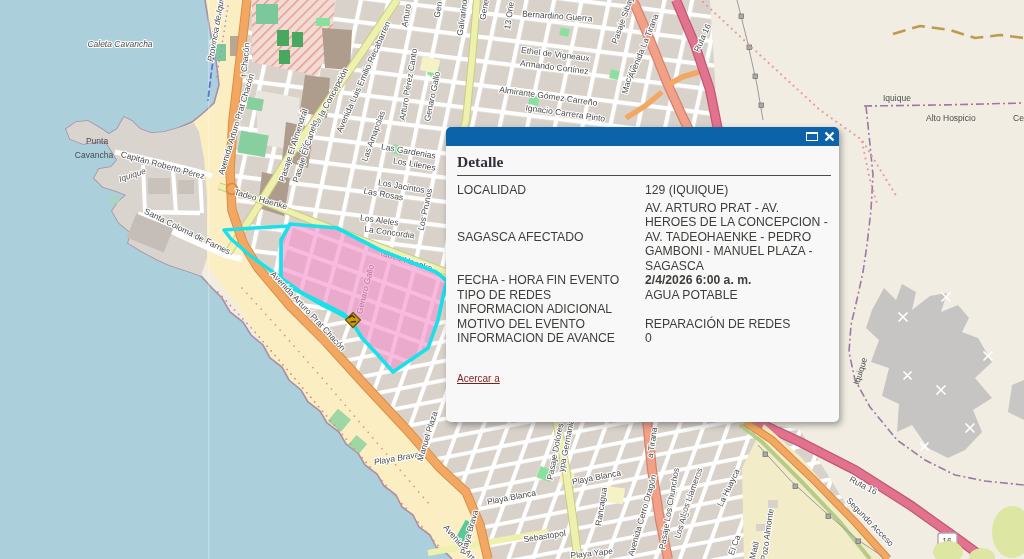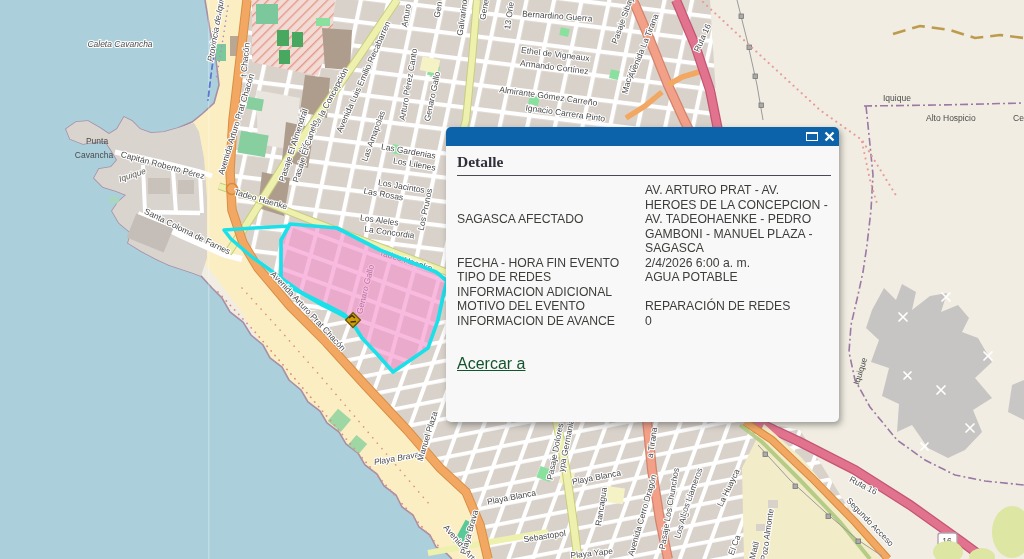--- a/index.html
+++ b/index.html
@@ -10,21 +10,21 @@
 .tbar{height:19px;background:#0d63a9;border-radius:5px 5px 0 0;position:relative;}
 .maxb{position:absolute;right:21px;top:5px;width:10px;height:6px;border:1.2px solid #fff;border-top:2.6px solid #fff;}
 .clsbx{position:absolute;right:4px;top:4px;}
 .pbody{padding:5px 8px 0 11px;color:#3d3d39;font-size:12.5px;}
 .ptitle{font-family:"Liberation Serif",serif;font-weight:bold;font-size:15.5px;color:#31313b;margin:2px 0 4px 0;}
 .phr{border-bottom:1.4px solid #4a4a52;margin-bottom:7px;}
 table.pt{border-collapse:collapse;width:100%;}
 table.pt{table-layout:fixed;}
 table.pt td{padding:0;vertical-align:middle;font-size:12.2px;line-height:14.55px;white-space:nowrap;}
 td.lbl{width:188px;}
-.acc{display:inline-block;margin-top:27px;color:#14532d;text-decoration:underline;font-size:16px;}
+.acc{display:inline-block;margin-top:27px;color:#7f1d1d;text-decoration:underline;font-size:10px;}
 </style></head>
 <body>
 <div id="stage">
 <svg id="map" width="1024" height="559" viewBox="0 0 1024 559">
 <defs>
 <pattern id="gA1" width="27" height="27" patternUnits="userSpaceOnUse" patternTransform="rotate(12)">
           <rect x="0" y="0" width="4.2" height="27" fill="#fff"></rect>
         </pattern>
 <pattern id="gA2" width="24" height="24" patternUnits="userSpaceOnUse" patternTransform="rotate(97)">
           <rect x="0" y="0" width="4.2" height="24" fill="#fff"></rect>
@@ -297,27 +297,31 @@
         <div class="maxb"></div>
         <svg class="clsbx" width="11" height="11" viewBox="0 0 11 11">
           <path d="M1.5,1.5 L9.5,9.5 M9.5,1.5 L1.5,9.5" stroke="#fff" stroke-width="2.3"></path>
         </svg>
       </div>
  <div class="pbody">
   <div class="ptitle">Detalle</div>
   <div class="phr"></div>
   <table class="pt">
    <tbody>
+            <tr>
+              <td class="lbl" style="padding-bottom:3px">LOCALIDAD</td>
+              <td style="padding-bottom:3px">129 (IQUIQUE)</td>
+            </tr>
    <tr>
               <td class="lbl">SAGASCA AFECTADO</td>
               <td>AV. ARTURO PRAT - AV.<br>HEROES DE LA CONCEPCION -<br>AV. TADEOHAENKE - PEDRO<br>GAMBONI - MANUEL PLAZA -<br>SAGASCA</td>
             </tr>
    <tr>
               <td class="lbl" style="font-weight:normal">FECHA - HORA FIN EVENTO</td>
-              <td style="font-weight:normal">2/4/2026 6:00 a. m.</td>
+              <td style="font-weight:bold">2/4/2026 6:00 a. m.</td>
             </tr>
    <tr>
               <td class="lbl">TIPO DE REDES</td>
               <td>AGUA POTABLE</td>
             </tr>
    <tr>
               <td class="lbl">INFORMACION ADICIONAL</td>
               <td></td>
             </tr>
    <tr>

